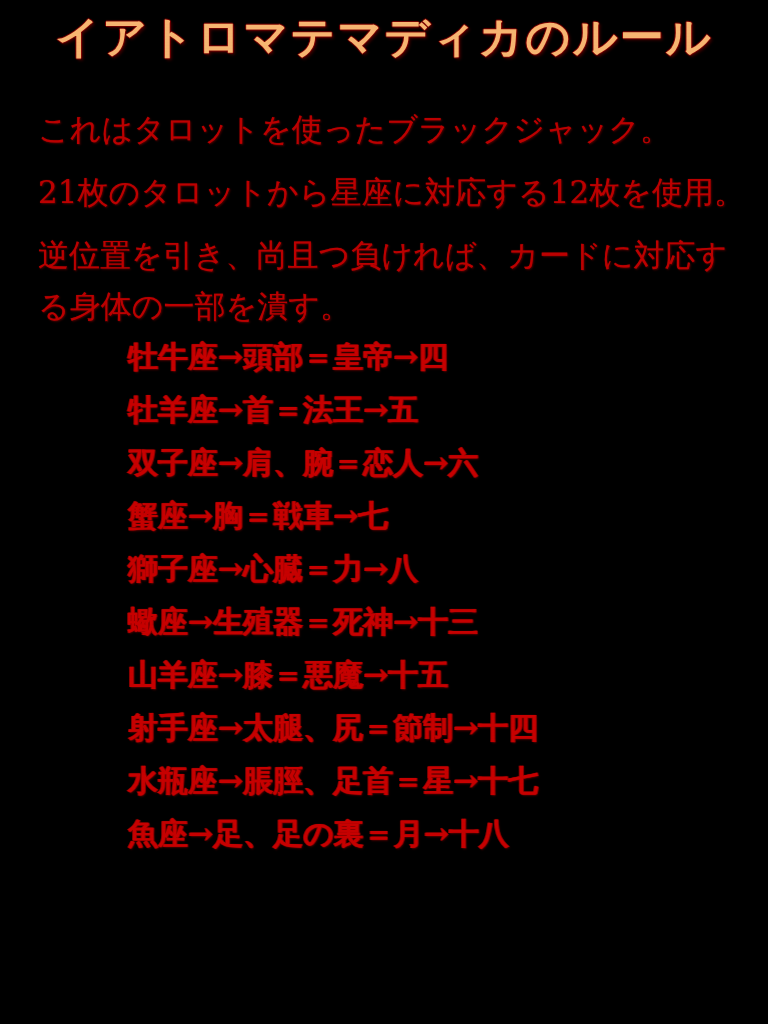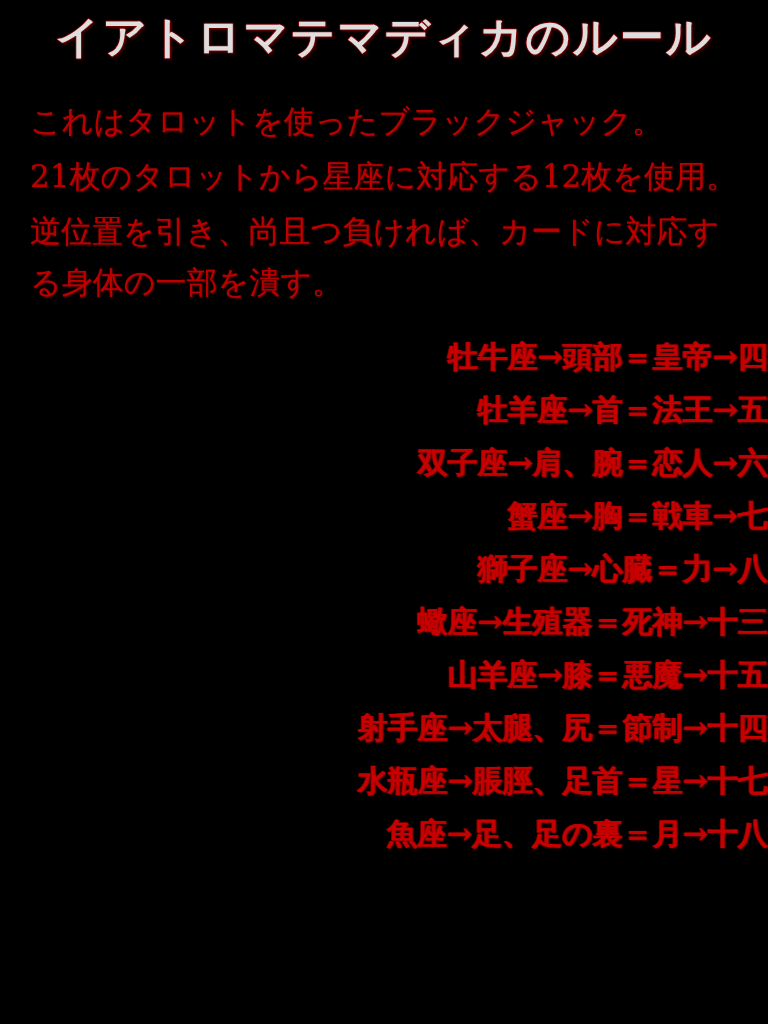--- a/index.html
+++ b/index.html
@@ -24,21 +24,21 @@
   .title {
     position: absolute;
     top: 8px;
     left: 0;
     width: 768px;
     text-align: center;
     font-size: 44px;
     line-height: 58px;
     font-weight: bold;
     letter-spacing: 2px;
-    color: #e5e5e5;
+    color: #fdba74;
     text-shadow:
        0 0 2px #8b0000,
        1px 0 0 #7a0000,
       -1px 0 0 #7a0000,
        0 1px 0 #6b0000,
        0 -1px 0 #6b0000,
        2px 2px 3px #3d0000;
     white-space: nowrap;
   }
 
@@ -48,33 +48,32 @@
     left: 26px;
     width: 716px;
     font-size: 31px;
     line-height: 51px;
     color: #c10000;
     text-shadow:
       0 0 1px #8b0000,
       1px 1px 2px #4a0000;
   }
   .intro p {
-    margin: 4px;
+    margin: 12px;
     white-space: nowrap;
   }
   .intro p.wrap {
     white-space: normal;
   }
 
   .mapping {
     position: absolute;
     top: 330px;
     left: 0;
     width: 768px;
-    text-align: right;
   }
   .map-row {
     font-size: 30px;
     line-height: 53px;
     font-weight: bold;
     color: #cc0000;
     padding-left: 128px;
     white-space: nowrap;
     text-shadow:
       0 0 1px #9b0000,

